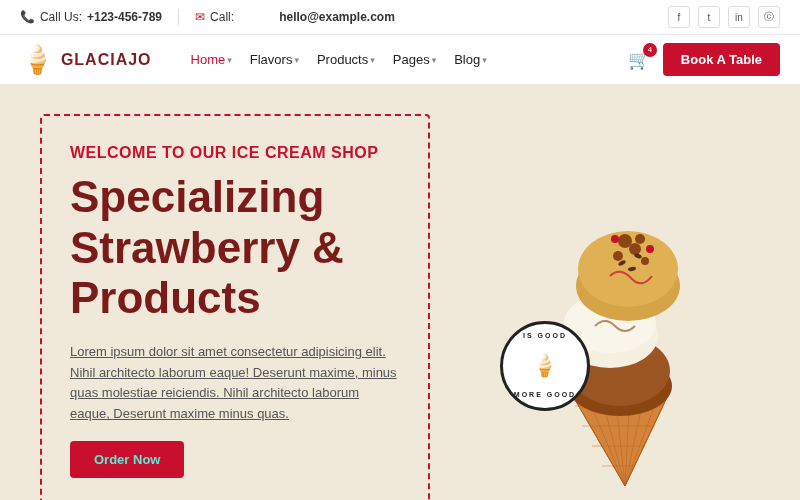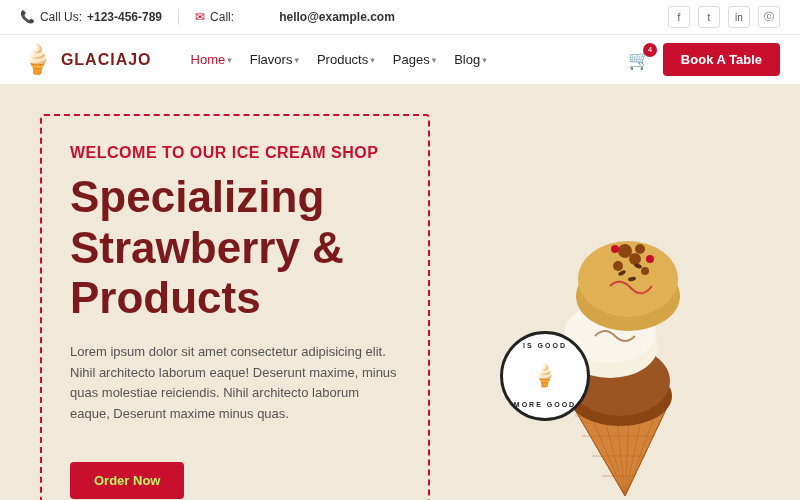--- a/index.html
+++ b/index.html
@@ -80,24 +80,24 @@
     }
     .hero-subtitle {
       color: #c8102e; font-size: 16px; font-weight: 600;
       text-transform: uppercase; letter-spacing: 0.5px; margin-bottom: 10px;
     }
     .hero-title {
       font-size: 44px; font-weight: 800; color: #7a1a1a;
       line-height: 1.15; margin-bottom: 18px;
     }
     .hero-desc {
-      font-size: 13px; color: #555; line-height: 1.6; margin-bottom: 37px;
+      font-size: 13px; color: #555; line-height: 1.6; margin-bottom: 16px; text-decoration: underline;
     }
     .order-btn {
-      background: #c8102e; color: #bef264; border: none;
+      background: #c8102e; color: #5eead4; border: none;
       padding: 11px 24px; border-radius: 4px; font-size: 13px;
       font-weight: 600; cursor: pointer;
     }
 
     
     .hero-image-area {
       position: absolute; right: 0; top: 0; bottom: 0;
       width: 380px; display: flex; align-items: center; justify-content: center;
     }
 

